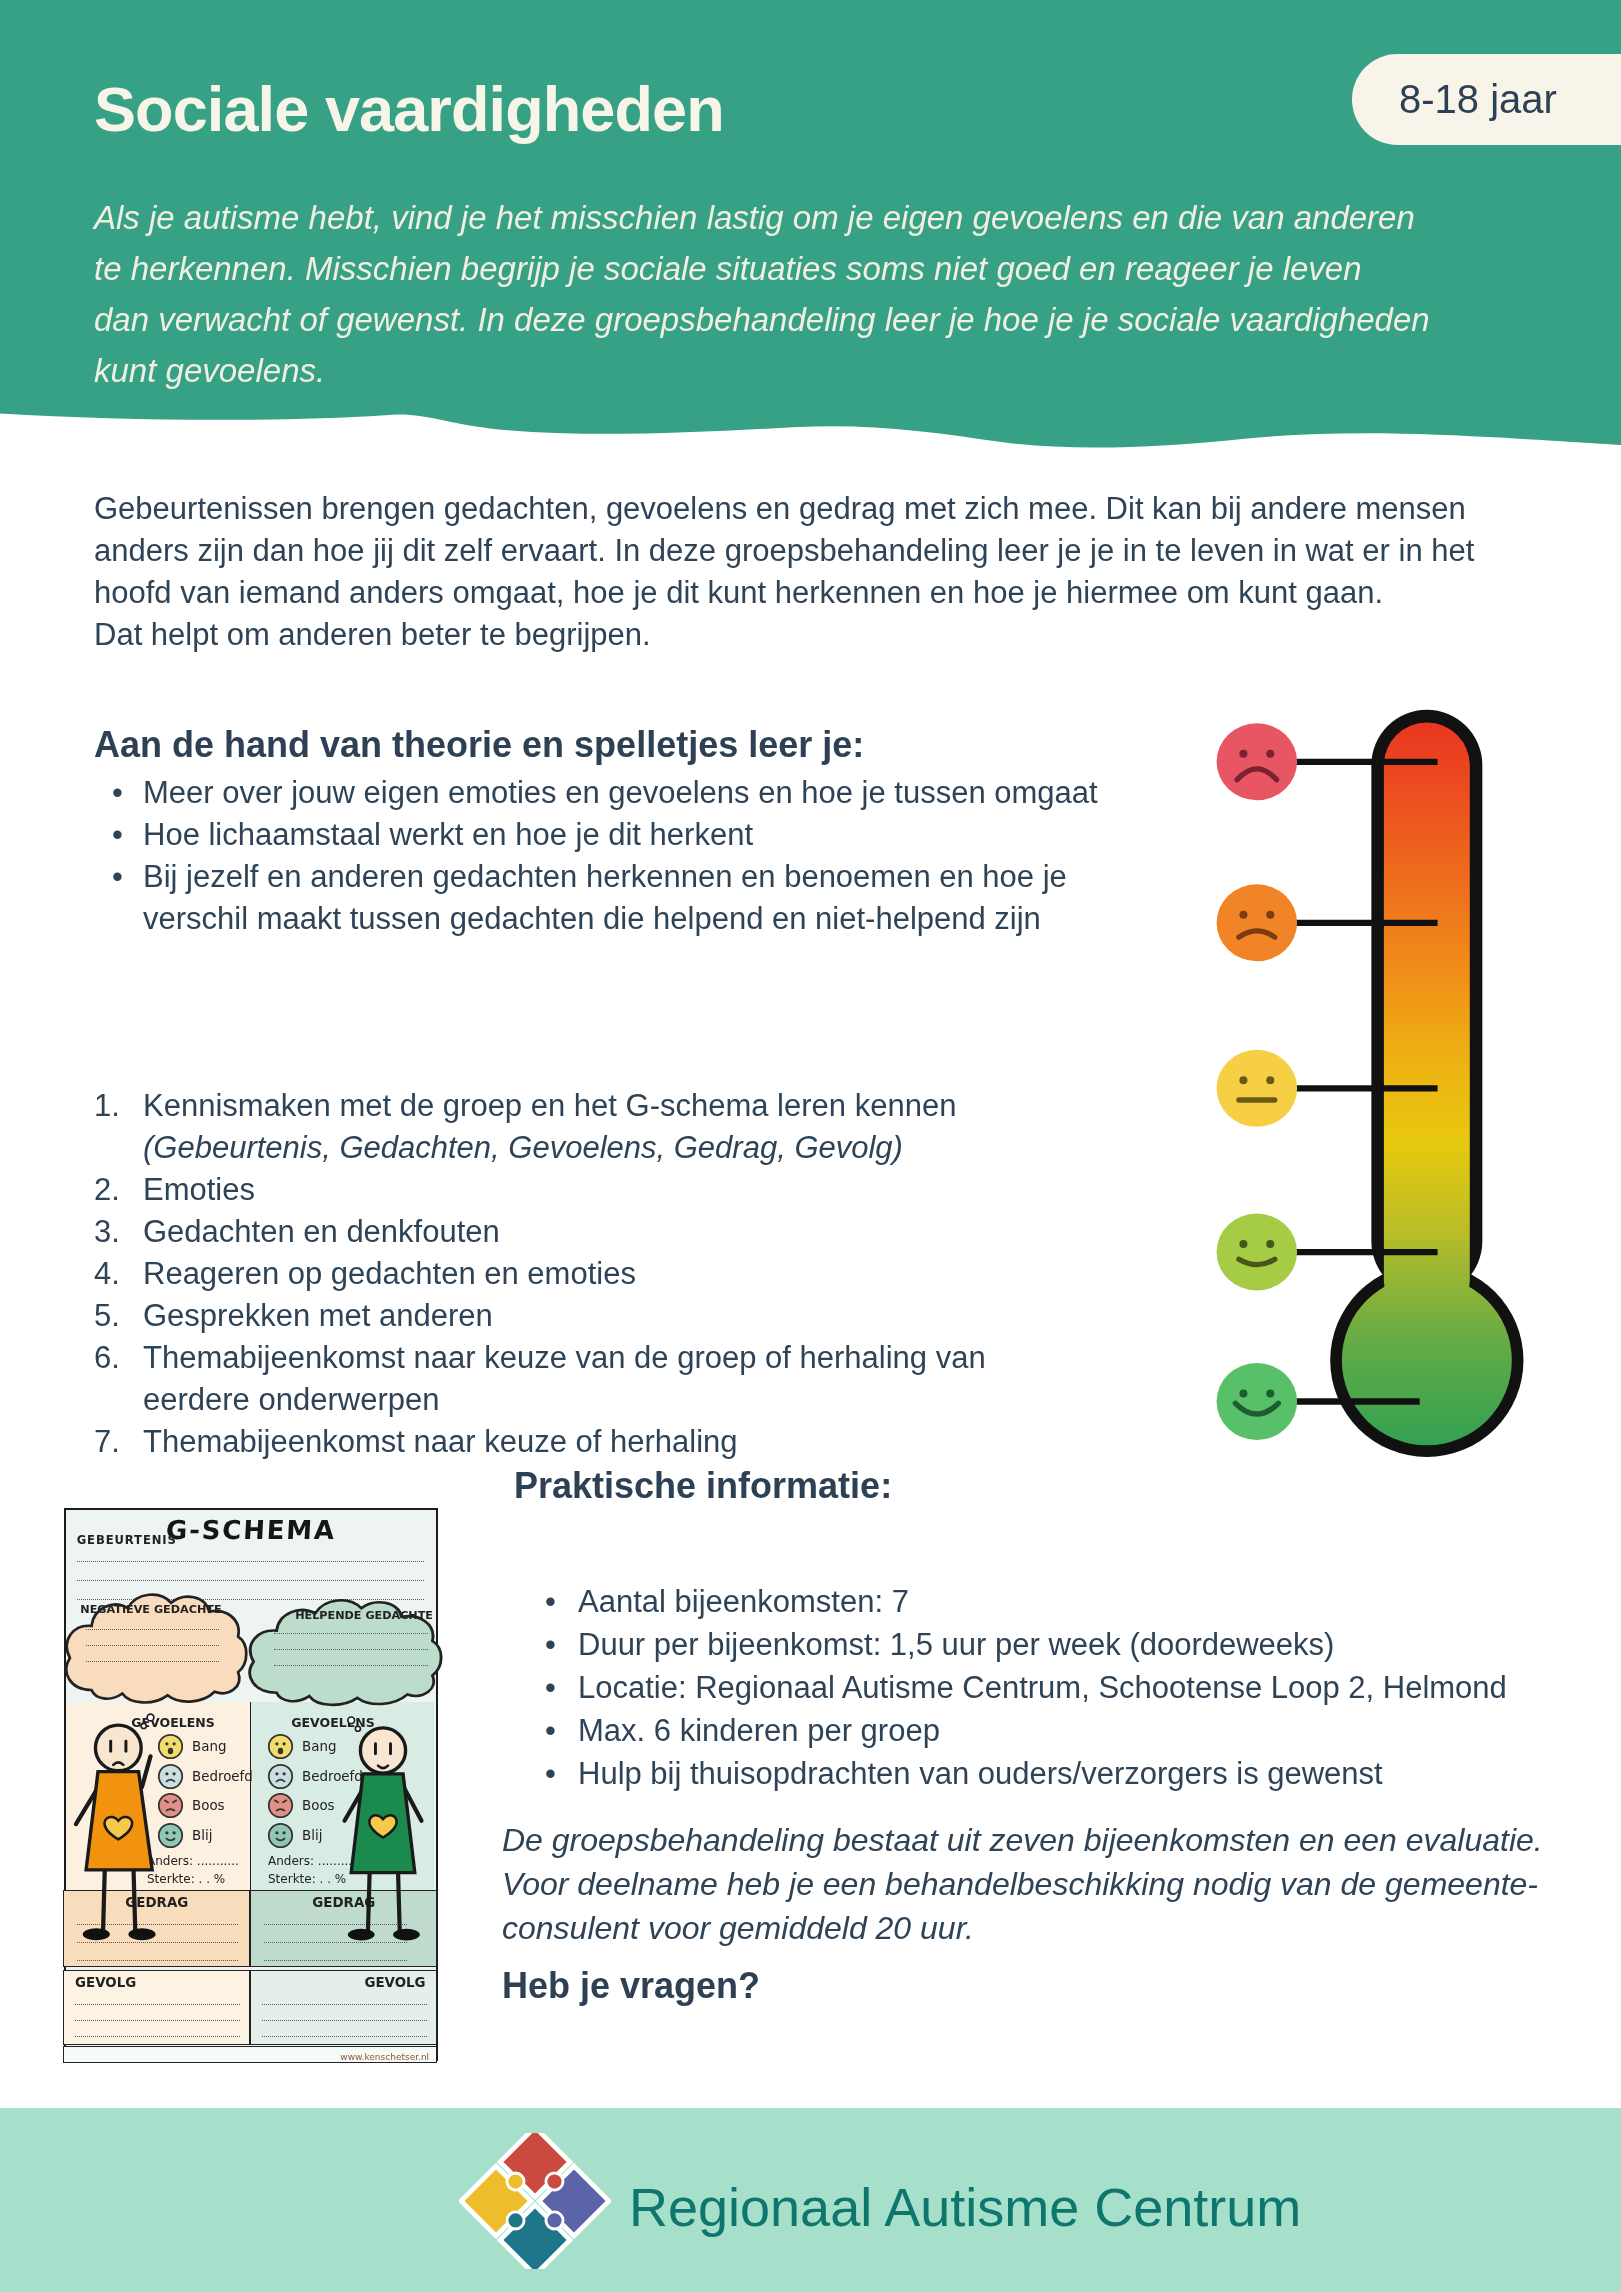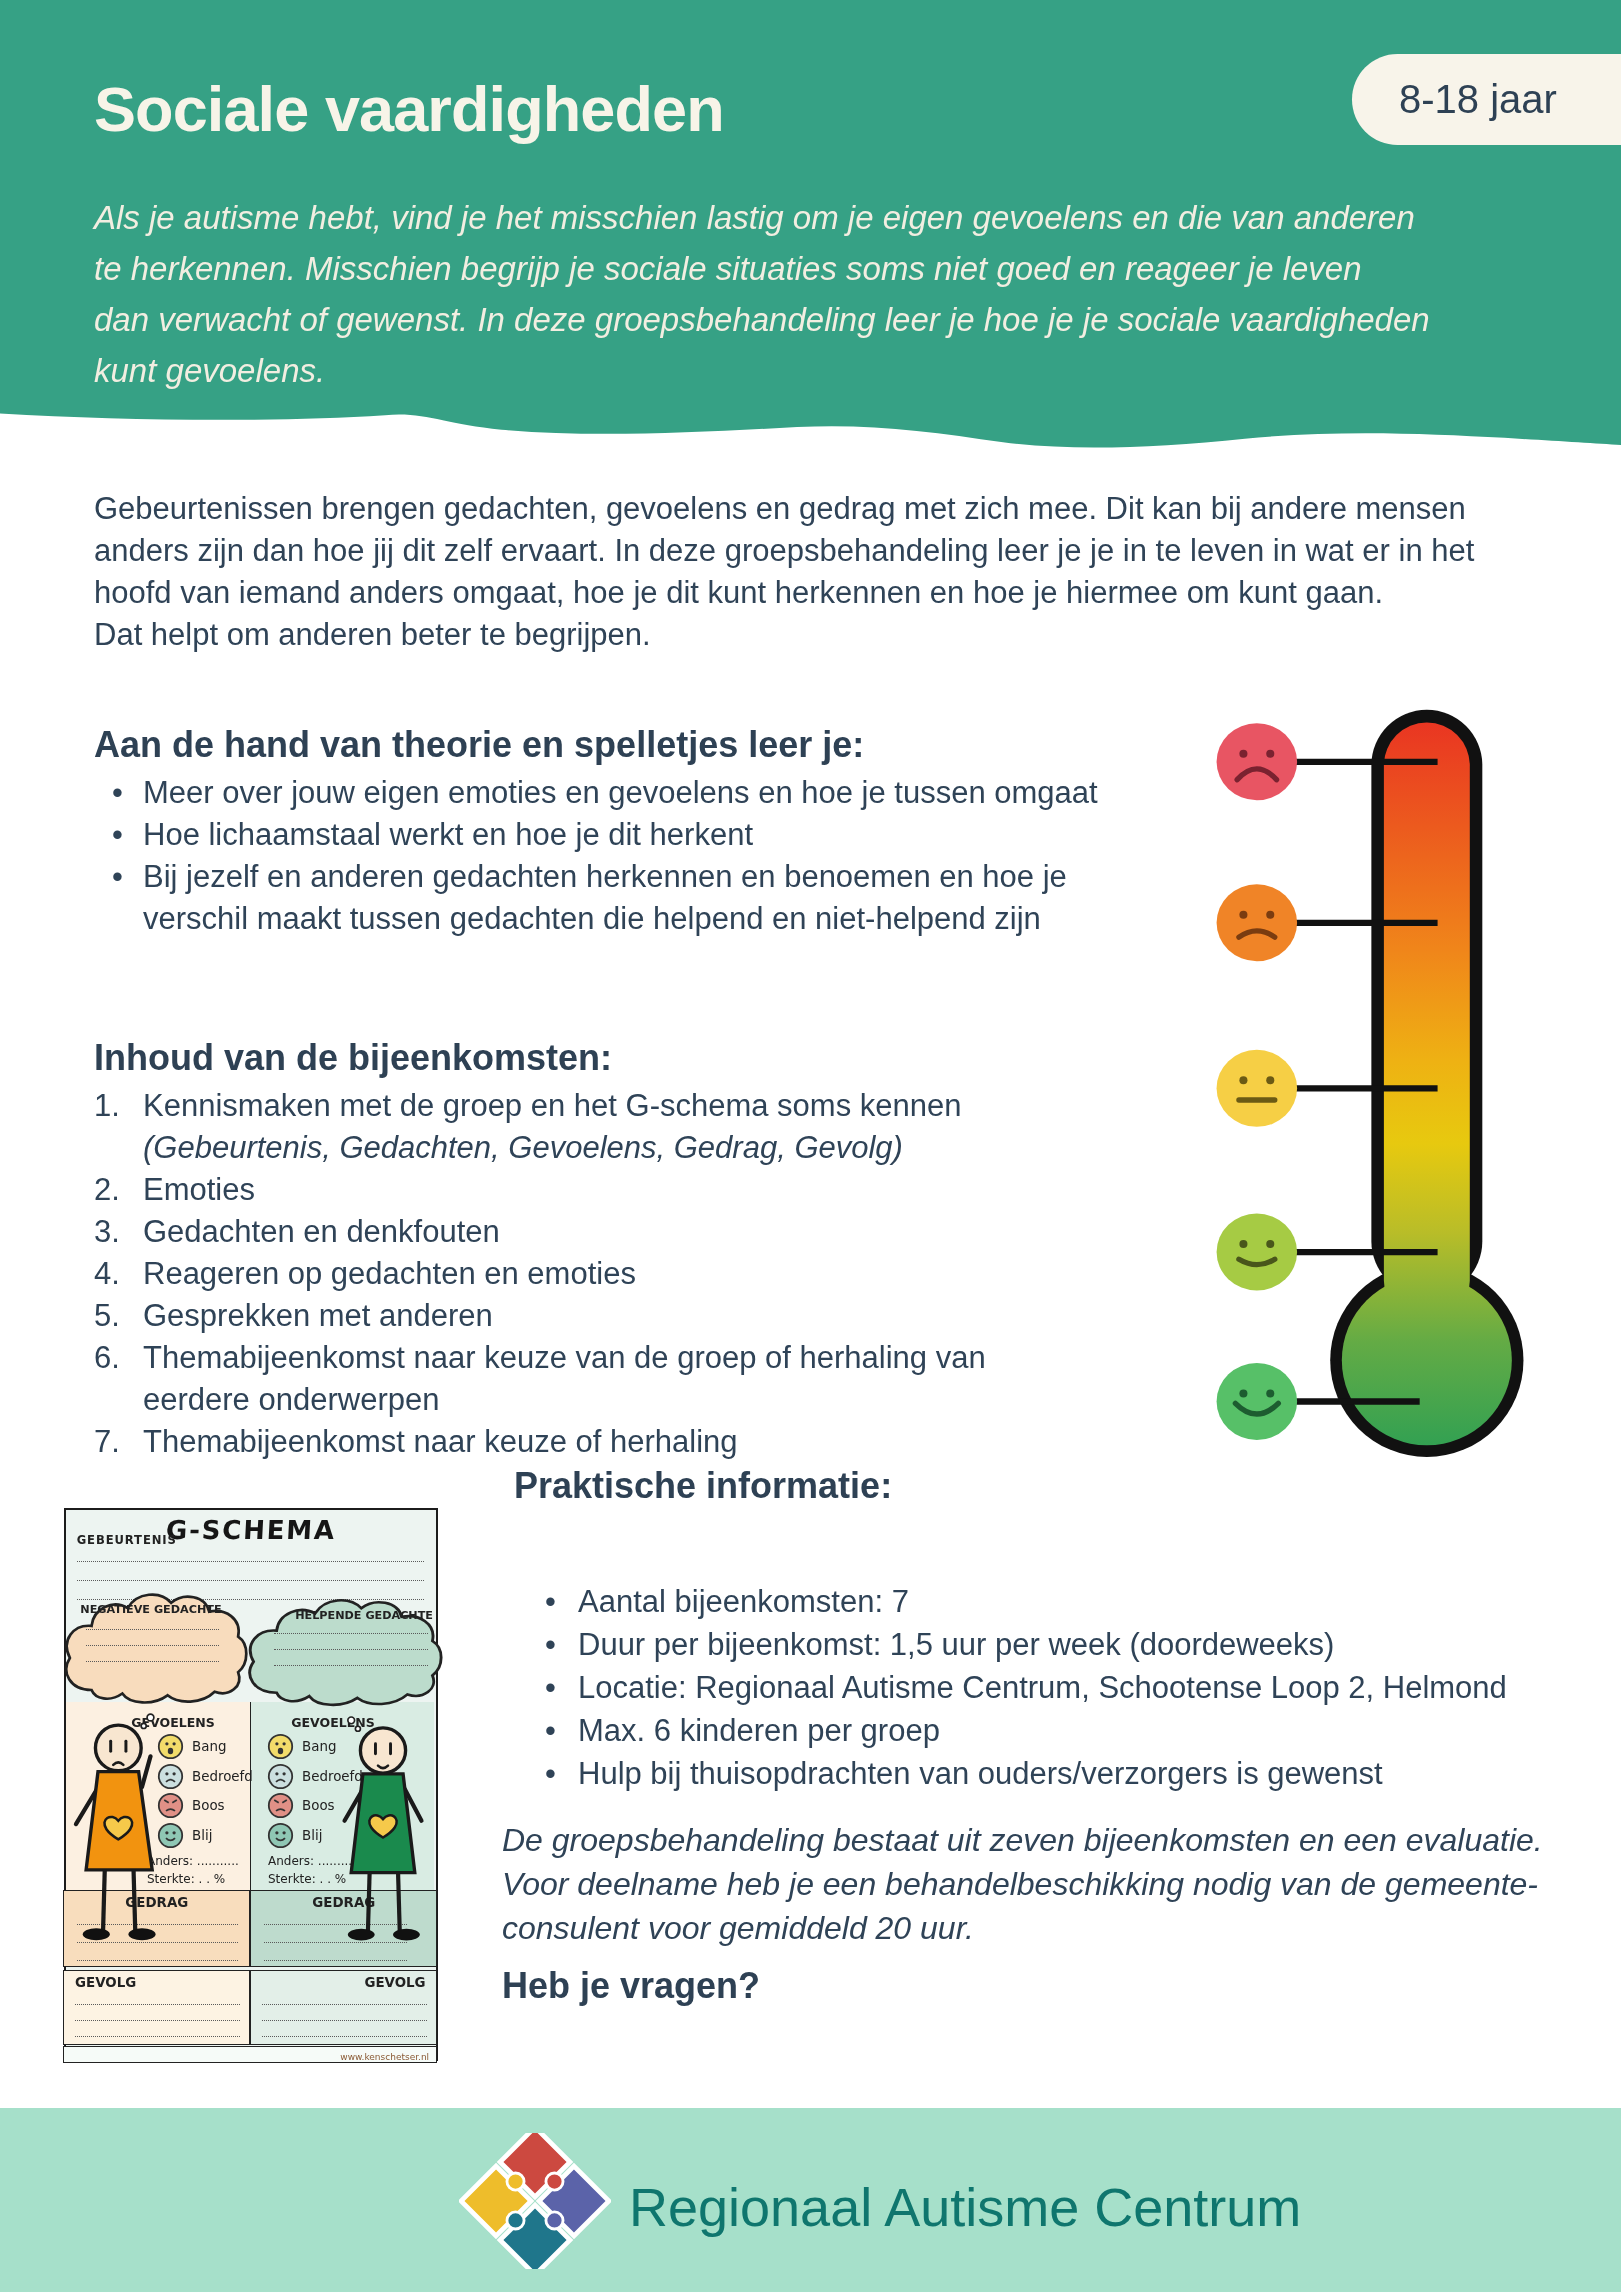--- a/index.html
+++ b/index.html
@@ -111,26 +111,25 @@
     <li>
         <span class="ln">Hoe lichaamstaal werkt en hoe je dit herkent</span>
         <span class="ln"></span>
       </li>
     <li>
         <span class="ln">Bij jezelf en anderen gedachten herkennen en benoemen en hoe je</span>
         <span class="ln">verschil maakt tussen gedachten die helpend en niet-helpend zijn</span>
       </li>
   </ul>
 
-  <h2 class="sec-h abs" style="left:94px; top:1037px;">Inhoud van de bijeenkomsten:</h2>
   <ol class="list nlist" style="top:1085px;">
     <li>
         <span class="num">1.</span>
         <span class="li-body">
-          <span class="ln">Kennismaken met de groep en het G-schema soms kennen</span>
+          <span class="ln">Kennismaken met de groep en het G-schema leren kennen</span>
           <span class="sub-italic">(Gebeurtenis, Gedachten, Gevoelens, Gedrag, Gevolg)</span>
         </span>
       </li>
     <li>
         <span class="num">2.</span>
         <span class="li-body">
           <span class="ln">Emoties</span>
         </span>
       </li>
     <li>

